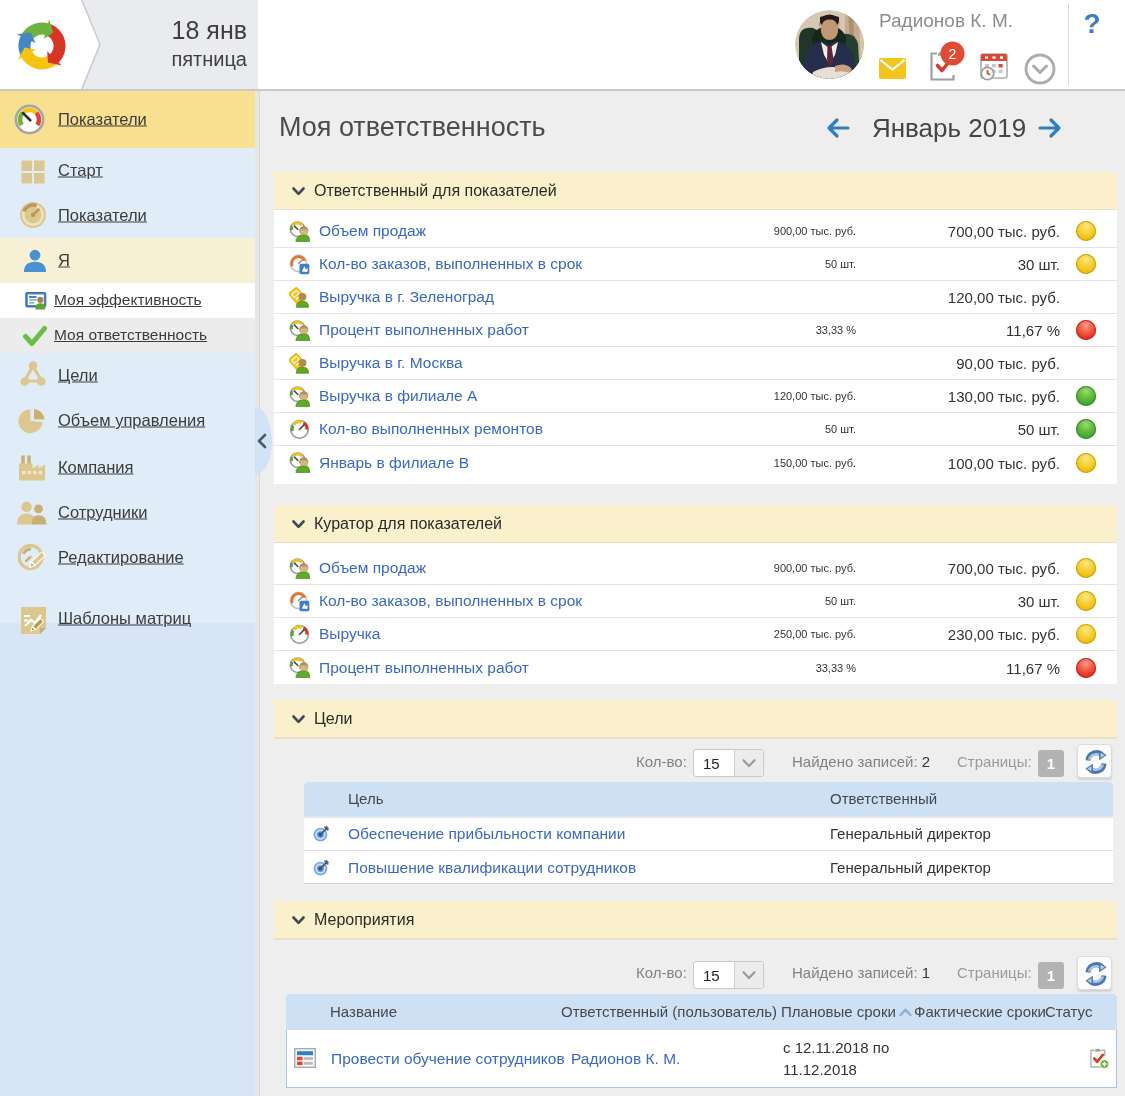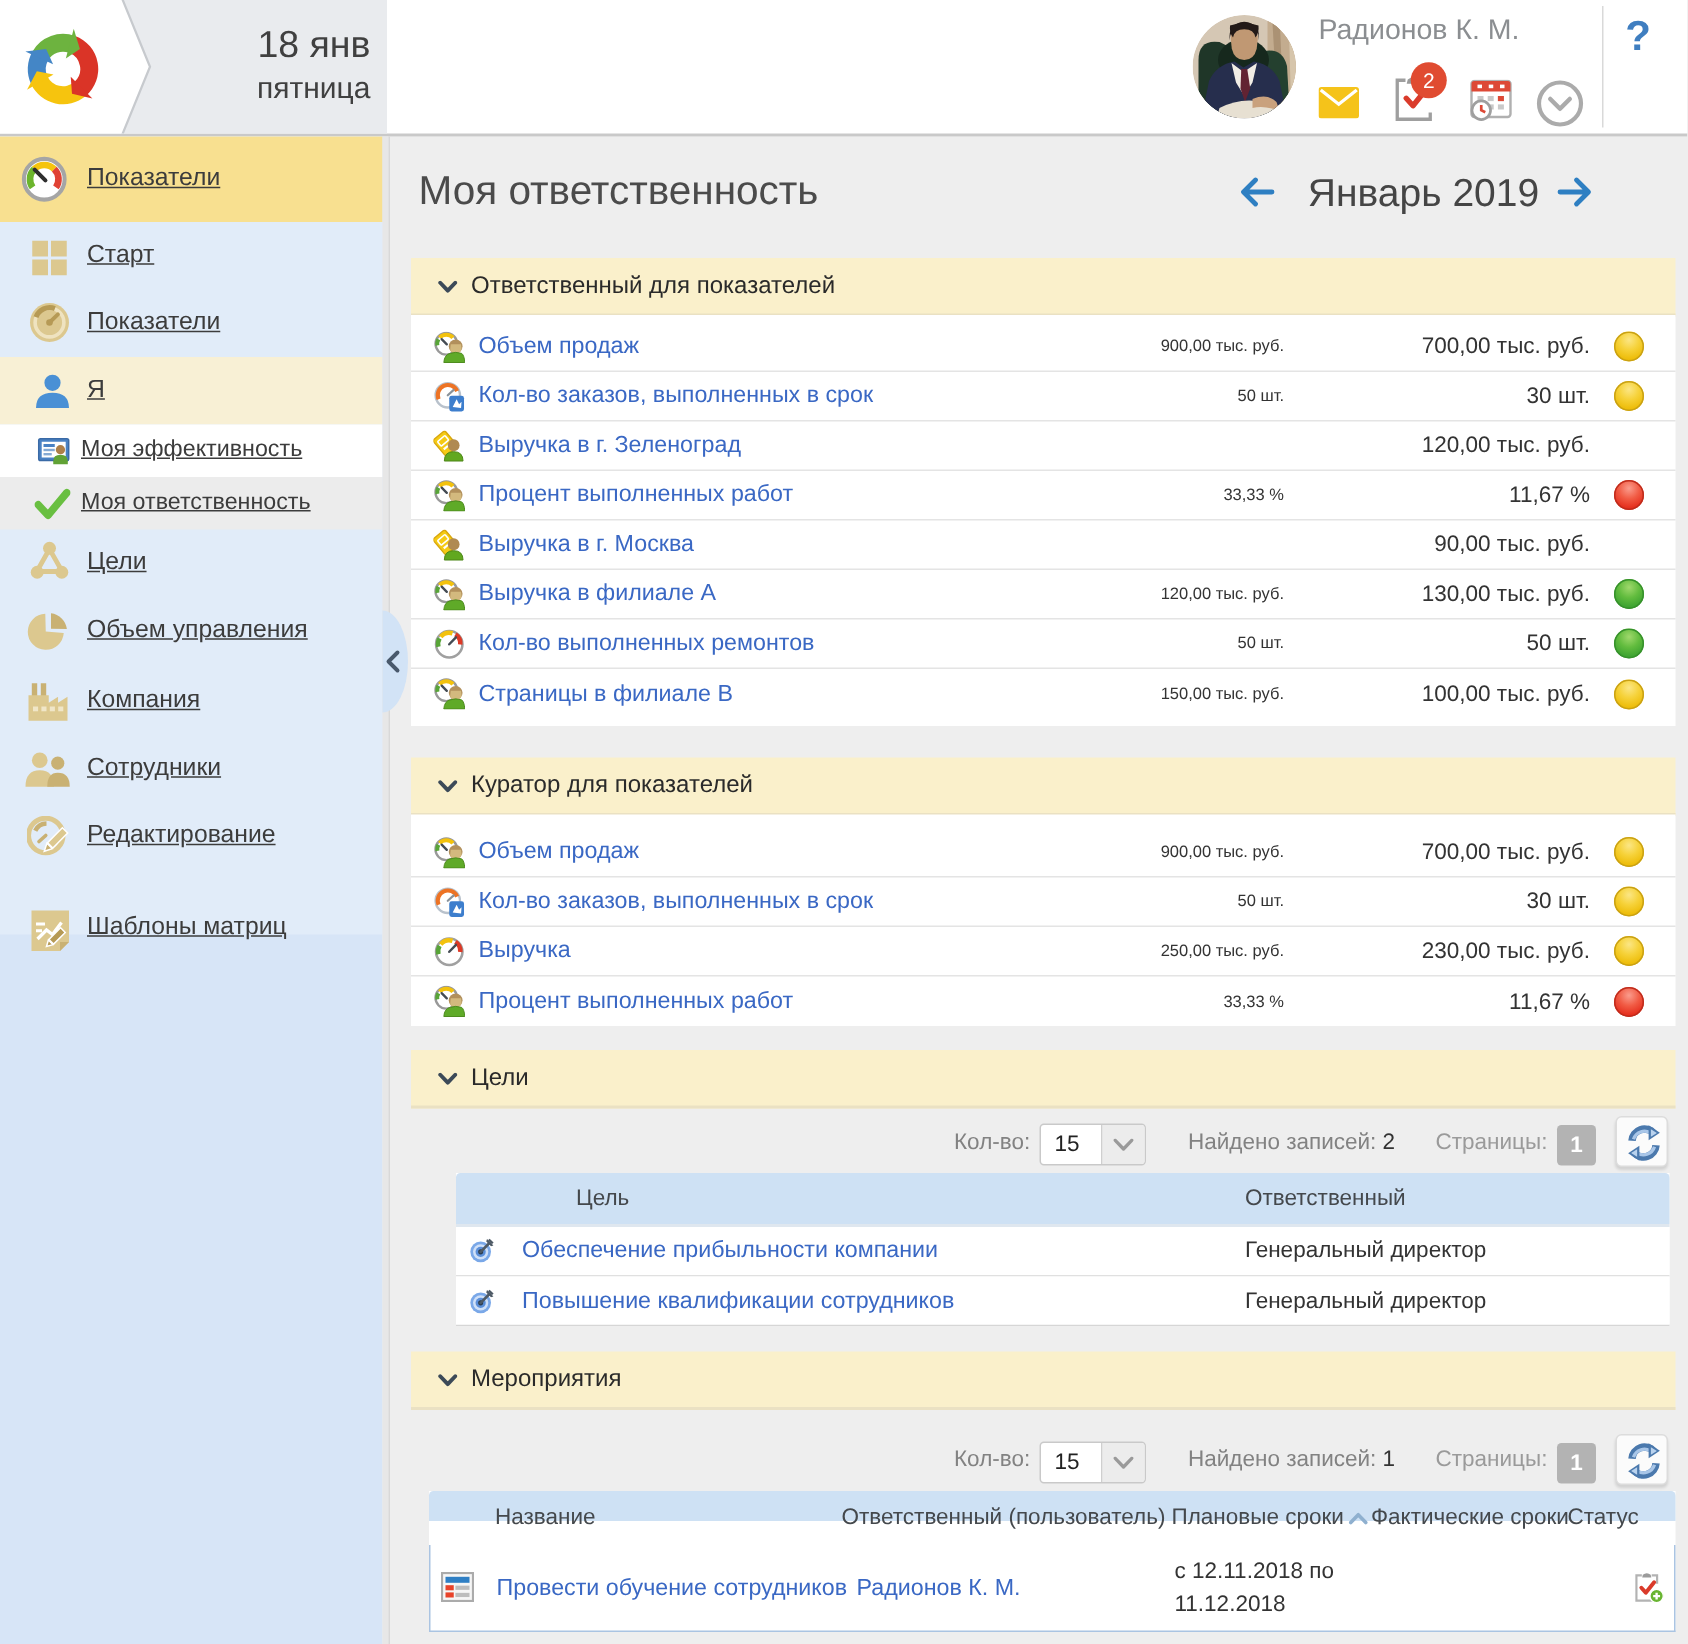--- a/index.html
+++ b/index.html
@@ -414,21 +414,21 @@
 <div class="prow last">
       <span class="ric"><svg width="21" height="21" viewBox="0 0 32 32">
 <circle cx="13" cy="12.5" r="11" fill="#fff" stroke="#999" stroke-width="2.4"></circle>
 <path d="M 6.2 6.3 A 9.2 9.2 0 0 1 19.8 6.3" fill="none" stroke="#f3c20d" stroke-width="4.2"></path>
 <path d="M 3.9 14.2 A 9.2 9.2 0 0 1 5.0 7.8" fill="none" stroke="#58a538" stroke-width="4.2"></path>
 <line x1="13.5" y1="13" x2="8.3" y2="7.8" stroke="#454c54" stroke-width="2.4" stroke-linecap="round"></line>
 <circle cx="22.5" cy="15" r="7" fill="#b2905c"></circle>
 <path d="M 17 18 Q 17 22 22.8 22 Q 28.5 22 28.5 17 L 28 13 L 17.5 13 Z" fill="#d3b97e"></path>
 <path d="M 10.5 31.5 Q 11 23.5 17 22.2 L 22.5 21.2 L 28.5 22.2 Q 31.2 24 31.8 31.5 Z" fill="#5faa28" stroke="#4c8a1d" stroke-width="1"></path>
 </svg></span>
-      <span class="lnk">Страницы в филиале В</span>
+      <span class="lnk">Январь в филиале В</span>
       <span class="v1">150,00 тыс. руб.</span>
       <span class="v2">100,00 тыс. руб.</span>
       <span class="ball y" style="top:50%;"></span>
     </div>
 </div>
 <div class="panel" style="top:543px;height:141px;padding-top:9px;">
 <div class="prow">
       <span class="ric"><svg width="21" height="21" viewBox="0 0 32 32">
 <circle cx="13" cy="12.5" r="11" fill="#fff" stroke="#999" stroke-width="2.4"></circle>
 <path d="M 6.2 6.3 A 9.2 9.2 0 0 1 19.8 6.3" fill="none" stroke="#f3c20d" stroke-width="4.2"></path>
@@ -505,21 +505,21 @@
 <polygon points="16.1,1.2 16.1,11.2 23.6,6.2" fill="#4b79ad"></polygon>
 <polygon points="17.6,3.8 17.6,8.9 21.6,6.3" fill="#b9d2ee"></polygon>
 <path d="M 21 14.5 A 8.3 8.3 0 0 1 6.5 19.5" fill="none" stroke="#4b79ad" stroke-width="5"></path>
 <path d="M 20 15.5 A 7.6 7.6 0 0 1 8 19.2" fill="none" stroke="#a9c6e8" stroke-width="2.2"></path>
 <polygon points="9.9,24.8 9.9,14.8 2.4,19.8" fill="#4b79ad"></polygon>
 <polygon points="8.4,22.2 8.4,17.1 4.4,19.7" fill="#b9d2ee"></polygon>
 </svg>
   </div>
 <div class="tbl" style="left:304px;top:782px;width:809px;height:101px;border-bottom:1px solid #d6d6d6;">
 <div class="thead" style="height:34px;line-height:34px;">
- <span style="position:absolute;left:44px;margin-left:36px;">Цель</span>
+ <span style="position:absolute;left:44px;">Цель</span>
  <span style="position:absolute;left:526px;">Ответственный</span>
 </div>
 <div style="position:absolute;top:34px;left:0;width:100%;height:2px;background:#dfe7ef;"></div>
 <div class="trow" style="top:36px;height:33px;border-bottom:1px solid #e0e0e0;box-sizing:border-box;">
  <span style="position:absolute;left:9px;top:7px;"><svg width="17" height="17" viewBox="0 0 32 32">
 <circle cx="14" cy="18" r="13" fill="#7aa8e8"></circle>
 <circle cx="14" cy="18" r="9.6" fill="#cfe0f8"></circle>
 <circle cx="14" cy="18" r="6.4" fill="#5b8fd9"></circle>
 <circle cx="14" cy="18" r="3.2" fill="#2c3e50"></circle>
 <g stroke="#4e5a66" stroke-width="3.4" stroke-linecap="round">
@@ -566,21 +566,21 @@
 <path d="M 6 10.5 A 7.6 7.6 0 0 1 18 6.8" fill="none" stroke="#a9c6e8" stroke-width="2.2"></path>
 <polygon points="16.1,1.2 16.1,11.2 23.6,6.2" fill="#4b79ad"></polygon>
 <polygon points="17.6,3.8 17.6,8.9 21.6,6.3" fill="#b9d2ee"></polygon>
 <path d="M 21 14.5 A 8.3 8.3 0 0 1 6.5 19.5" fill="none" stroke="#4b79ad" stroke-width="5"></path>
 <path d="M 20 15.5 A 7.6 7.6 0 0 1 8 19.2" fill="none" stroke="#a9c6e8" stroke-width="2.2"></path>
 <polygon points="9.9,24.8 9.9,14.8 2.4,19.8" fill="#4b79ad"></polygon>
 <polygon points="8.4,22.2 8.4,17.1 4.4,19.7" fill="#b9d2ee"></polygon>
 </svg>
   </div>
 <div class="tbl" style="left:286px;top:994px;width:831px;height:94px;">
-<div class="thead" style="height:20px;line-height:36px;background:#cee1f4;">
+<div class="thead" style="height:36px;line-height:36px;background:#cee1f4;">
  <span style="position:absolute;left:44px;">Название</span>
  <span style="position:absolute;left:275px;">Ответственный (пользователь)</span>
  <span style="position:absolute;left:495px;">Плановые сроки</span>
  <svg width="13" height="9" viewBox="0 0 13 9" style="position:absolute;left:613px;top:14px;">
         <path d="M 1.5 7 L 6.5 1.8 L 11.5 7" fill="none" stroke="#8fb0cf" stroke-width="2.4" stroke-linecap="round" stroke-linejoin="round"></path>
       </svg>
  <span style="position:absolute;left:628px;">Фактические сроки</span>
  <span style="position:absolute;left:759px;">Статус</span>
 </div>
 <div class="trow" style="top:36px;height:58px;border:1px solid #aac4e2;border-top:none;box-sizing:border-box;">

